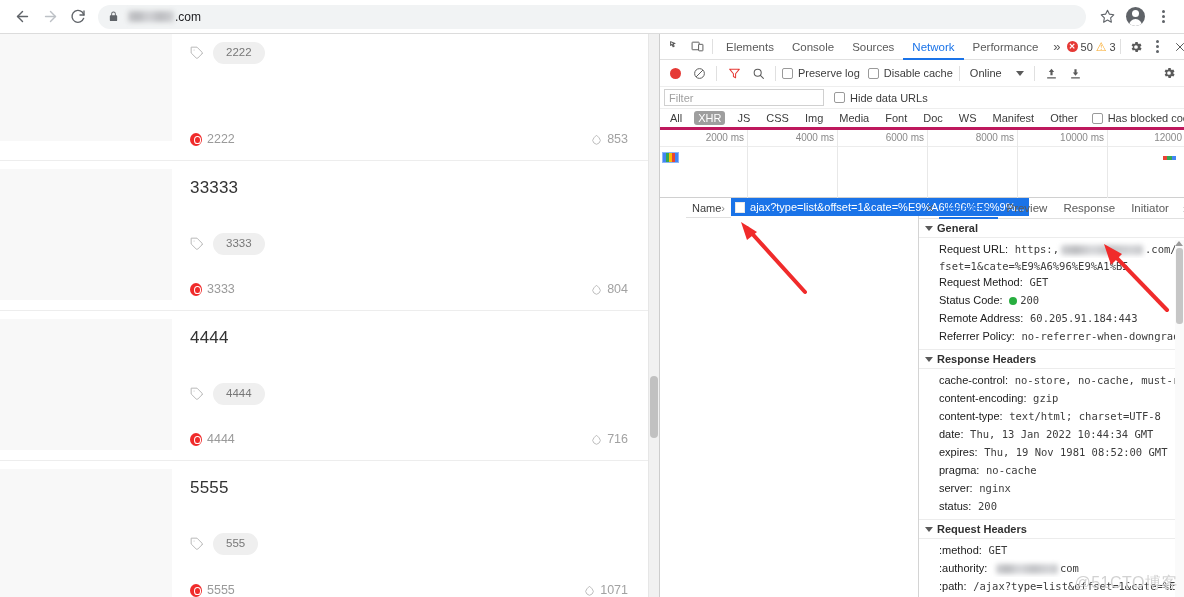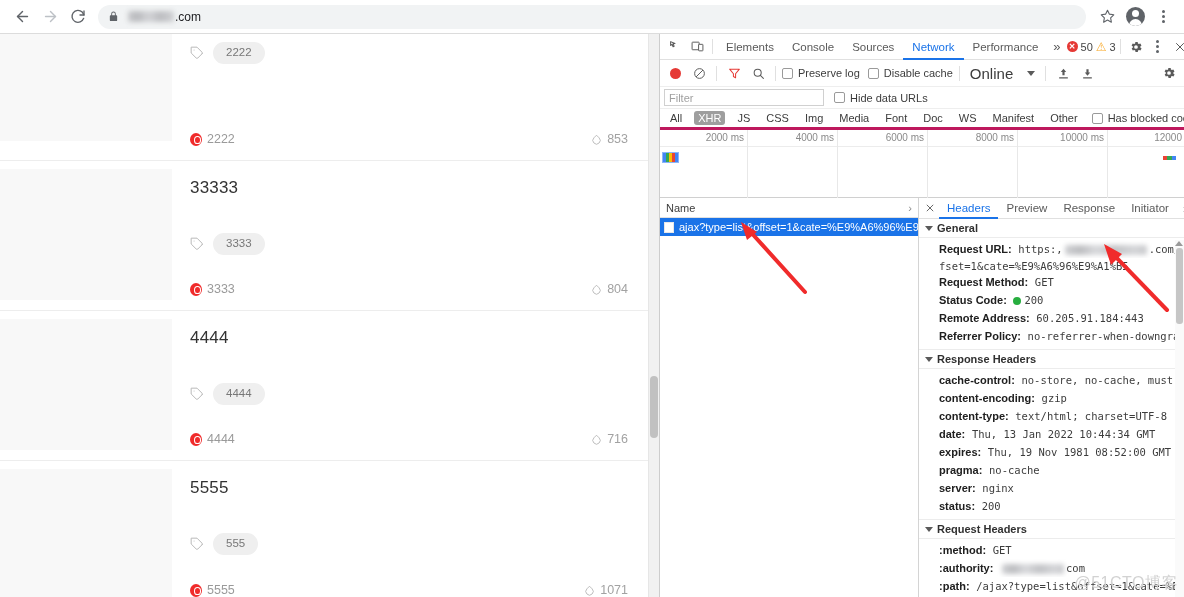--- a/index.html
+++ b/index.html
@@ -154,21 +154,21 @@
   .dt-netbar {
     height: 27px; display: flex; align-items: center;
     border-bottom: 1px solid #eee; padding: 0 4px; gap: 2px; flex: 0 0 auto;
   }
   .record-dot { width: 11px; height: 11px; border-radius: 50%; background: #e53935; }
   .chk { display: flex; align-items: center; gap: 5px; font-size: 11px; color: #3c3c3c; white-space: nowrap; }
   .chk .box {
     width: 11px; height: 11px; border: 1px solid #9a9a9a; border-radius: 2px; background: #fff;
   }
   .throttle {
-    display:flex; align-items:center; gap:14px; font-size:15px; color:#3c3c3c;
+    display:flex; align-items:center; gap:14px; font-size:11px; color:#3c3c3c;
     padding: 0 4px; white-space: nowrap;
   }
   .caret-down { width:0;height:0;border-left:4px solid transparent;border-right:4px solid transparent;border-top:5px solid #5a5a5a; }
 
   .dt-filterbar {
     height: 22px; display: flex; align-items: center; gap: 10px;
     padding: 0 4px; border-bottom: 1px solid #eee; flex: 0 0 auto;
   }
   .filter-input {
     width: 160px; height: 17px; border: 1px solid #d0d0d0; background:#fff;
@@ -200,21 +200,21 @@
     background:linear-gradient(90deg,#4285f4 0 3px,#34a853 3px 6px,#fbbc05 6px 9px,#ea4335 9px 12px,#4285f4 12px 15px);
     outline:1px solid #8ab4f8;
   }
   .ov-bar-right {
     position:absolute; right:8px; top:26px; width:13px; height:4px;
     background:linear-gradient(90deg,#ea4335 0 4px,#34a853 4px 9px,#4285f4 9px 13px);
   }
 
   
   .dt-split { flex: 1 1 auto; display: flex; min-height: 0; }
-  .req-list { width: 259px; flex: 0 0 259px; border-right: 1px solid #d4d4d4; display:flex; flex-direction:column; min-width:0;}
+  .req-list { width: 259px; flex: 0 0 259px; border-right: 1px solid #d4d4d4; display:flex; flex-direction:row; min-width:0;padding-left:26px;}
   .req-head {
     height: 20px; display: flex; align-items: center; justify-content: space-between;
     border-bottom: 1px solid #e0e0e0; padding: 0 6px; font-size: 11px; color: #3c3c3c;
     background: #fff; flex: 0 0 auto;
   }
   .req-row {
     height: 18px; display: flex; align-items: center; gap: 5px;
     padding: 0 4px; background: #1a73e8; color: #fff; font-size: 11px;
     white-space: nowrap; overflow: hidden; flex: 0 0 auto;
   }
@@ -243,21 +243,21 @@
     font-weight: bold; font-size: 11px; color: #303030;
     display: flex; align-items: center; gap: 4px;
   }
   .tri { width:0;height:0;border-left:4px solid transparent;border-right:4px solid transparent;border-top:5px solid #5a5a5a; }
   .hdr-list { padding: 2px 0 4px 0; border-bottom: 1px solid #ececec; }
   .hdr-line {
     padding: 1.5px 6px 1.5px 20px; line-height: 15px;
     white-space: nowrap; overflow: hidden;
   }
   .hdr-key {
-    font-family: "Liberation Sans", sans-serif; font-weight: bold;
+    font-family: "Liberation Sans", sans-serif; font-weight: normal;
     font-size: 11px; color: #202020;
   }
   .hdr-val { font-family: "DejaVu Sans Mono", monospace; font-size: 10.5px; color: #3c3c3c; }
   .hdr-cont { padding: 1.5px 6px 1.5px 20px; font-family:"DejaVu Sans Mono",monospace; font-size:10.5px; color:#3c3c3c; }
   .status-dot {
     display:inline-block; width:8px;height:8px;border-radius:50%;
     background:#27ae3f; margin-right:3px; vertical-align: middle;
   }
   .val-blur {
     display: inline-block; width: 82px; height: 10px; vertical-align: middle;

